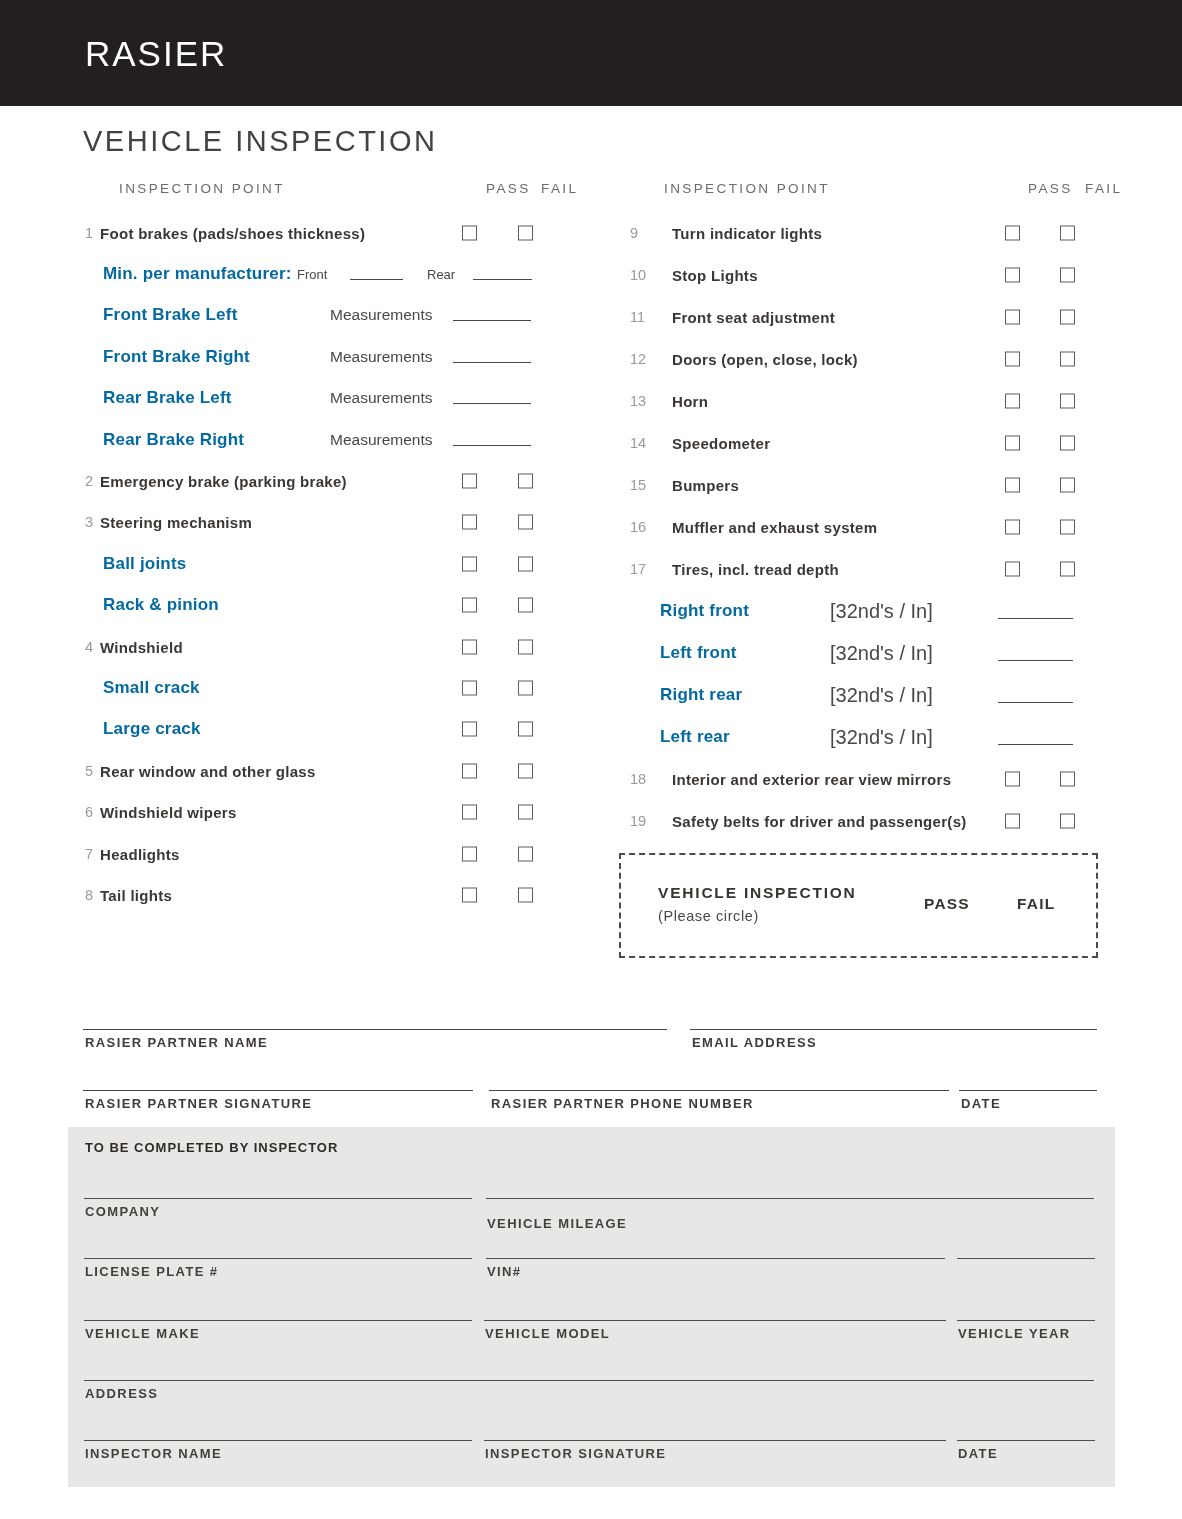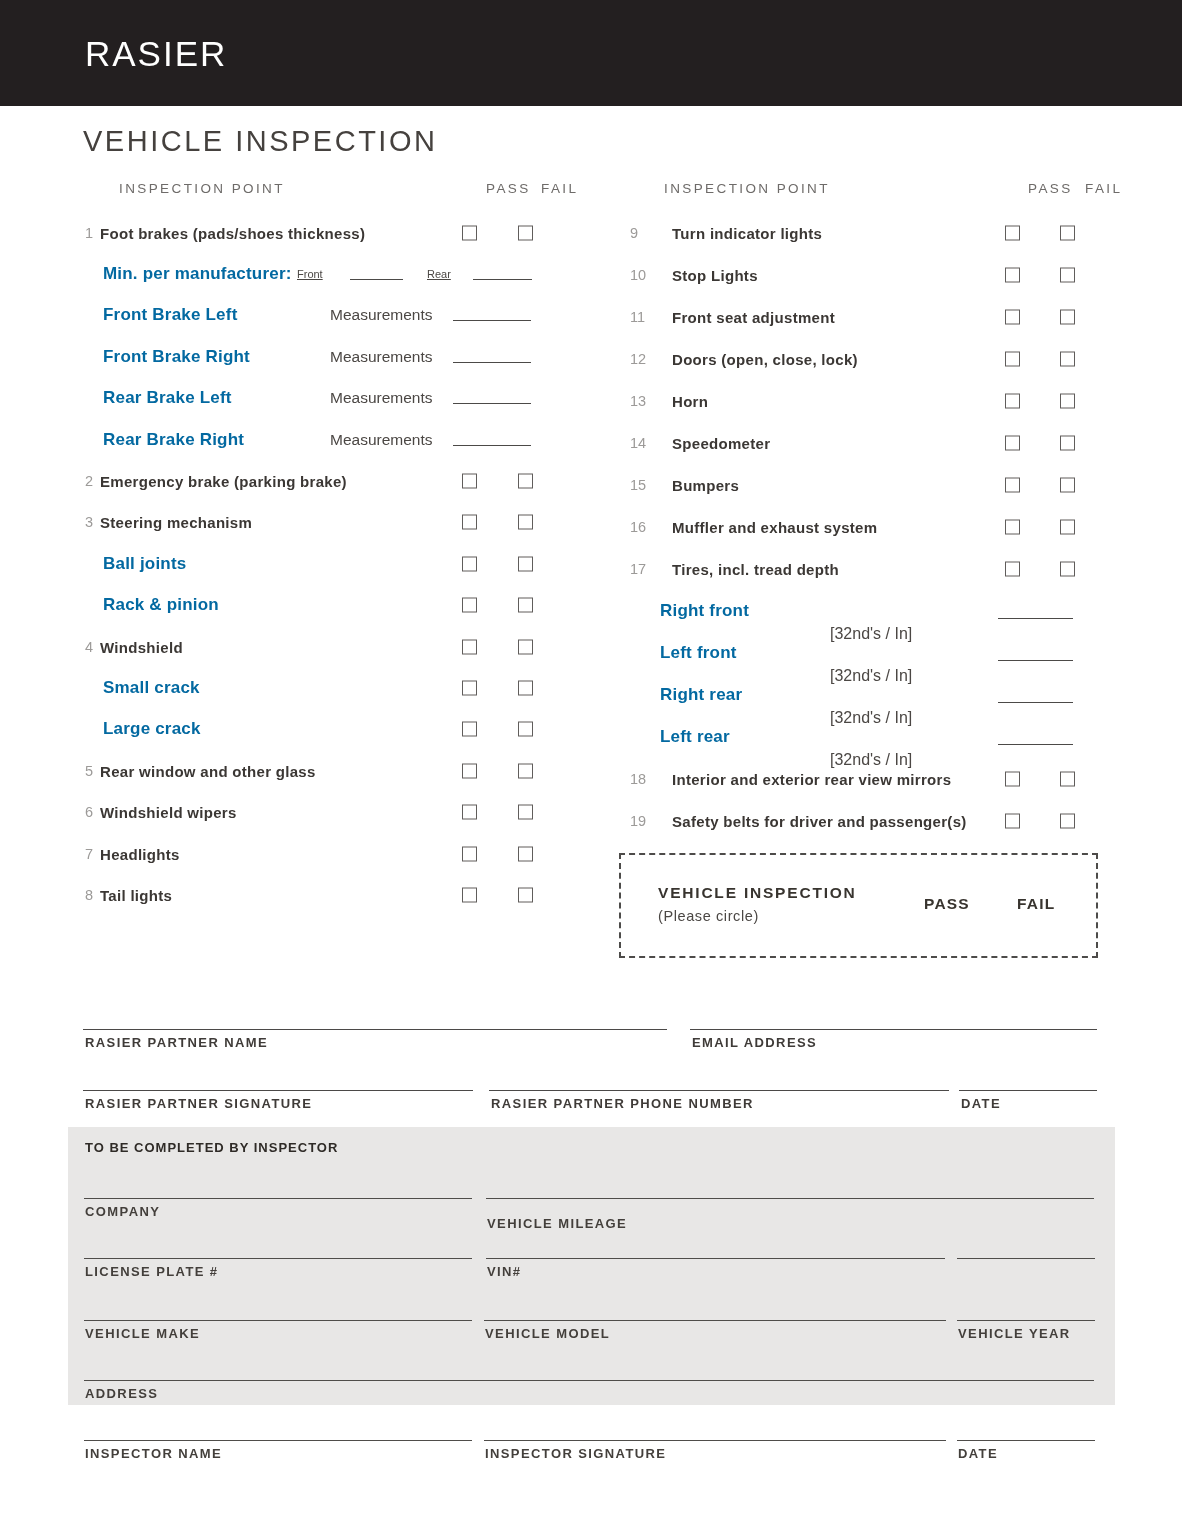--- a/index.html
+++ b/index.html
@@ -44,32 +44,32 @@
   .cb { position:absolute; top:50%; transform:translateY(-50%); width:15px; height:15px;
         border:1.6px solid #605d5b; background:#fff; }
   .col-left  .cb.pass { left:377px; }
   .col-left  .cb.fail { left:433px; }
   .col-right .cb.pass { left:375px; }
   .col-right .cb.fail { left:430px; }
 
   .line { position:absolute; top:62%; height:0; border-bottom:1.4px solid #4c4a48; }
 
   
-  .mp-f { position:absolute; top:50%; transform:translateY(-50%); font-size:11px; color:#4b4744;text-decoration:underline; }
+  .mp-f { position:absolute; top:50%; transform:translateY(-50%); font-size:13px; color:#4b4744; }
   .mp-f0 { left:212px; }
   .mp-f1 { left:342px; }
   .line.mp-l0 { left:265px; width:53px; }
   .line.mp-l1 { left:388px; width:59px; }
   .measure-word { position:absolute; left:245px; top:50%; transform:translateY(-50%);
                   font-size:15.5px; color:#4b4744; }
   .line.measure-line { left:368px; width:78px; }
 
   
   .tread-unit { position:absolute; left:200px; top:50%; transform:translateY(-50%);
-                font-size:16px; color:#4b4744;margin-top:23px; }
+                font-size:20px; color:#4b4744; }
   .line.tread-line { left:368px; width:75px; top:66%; }
 
   
   .summary { position:absolute; left:619px; top:853px; width:479px; height:105px;
              border:2px dashed #4d4b49; background:#fff; }
   .s-title { position:absolute; left:37px; top:29px; font-weight:700; font-size:15.5px;
              letter-spacing:1.8px; color:#38342f; }
   .s-sub   { position:absolute; left:37px; top:53px; font-size:14.5px; letter-spacing:0.6px; color:#4b4744; }
   .s-pass  { position:absolute; left:303px; top:40px; font-weight:700; font-size:15.5px;
              letter-spacing:1.2px; color:#38342f; }
@@ -84,21 +84,21 @@
   .pline  { position:absolute; top:0; height:0; border-bottom:1.8px solid #4b4948; }
   .plabel { position:absolute; top:6px; font-size:13px; font-weight:700; letter-spacing:1.4px;
             color:#3f3b38; white-space:nowrap; }
   .prow0 .f0  { left:83px;  width:584px; }
   .prow0 .f1  { left:690px; width:407px; }
   .prow1 .f0  { left:83px;  width:390px; }
   .prow1 .f1  { left:489px; width:460px; }
   .prow1 .f2  { left:959px; width:138px; }
 
   
-  .inspector { position:absolute; left:68px; top:1127px; width:1047px; height:278px;
+  .inspector { position:absolute; left:68px; top:1127px; width:1047px; height:360px;
                background:#e8e7e6; }
   .i-title { position:absolute; left:17px; top:13px; font-size:13px; font-weight:700;
              letter-spacing:1px; color:#2f2b27; }
   .irow { position:absolute; left:0; width:1047px; }
   .irow0 { top:71px; }
   .irow1 { top:131px; }
   .irow2 { top:193px; }
   .irow3 { top:253px; }
   .irow4 { top:313px; }
   .iline  { position:absolute; top:0; height:0; border-bottom:1.6px solid #4f4d4a; }

